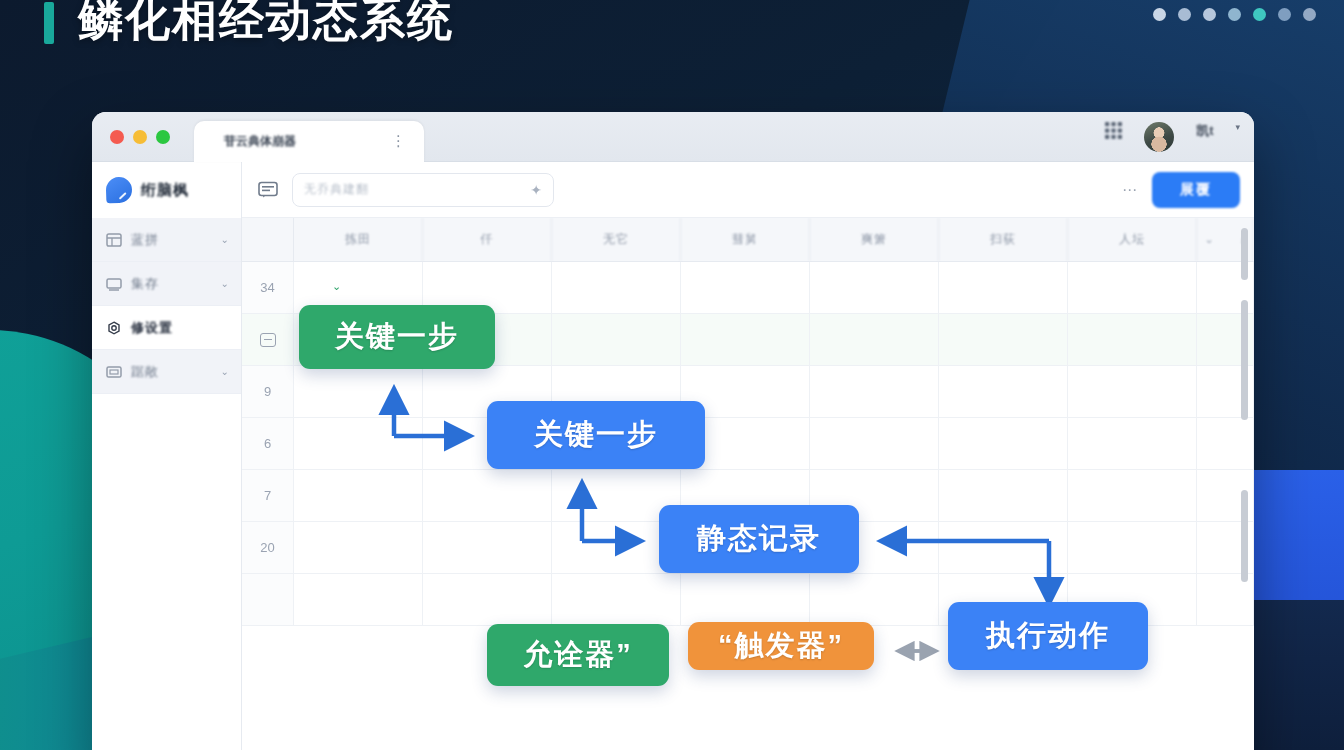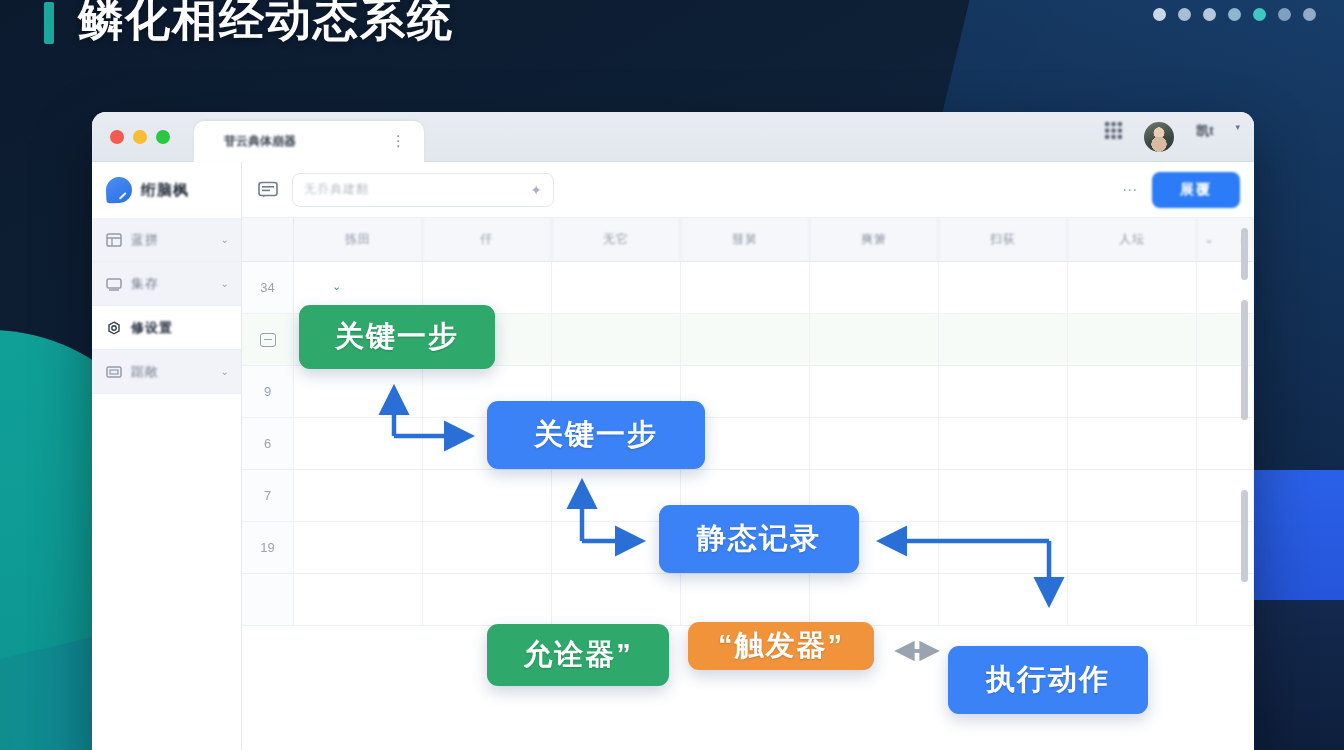--- a/index.html
+++ b/index.html
@@ -397,21 +397,21 @@
               <div class="gcell"></div>
               <div class="gcell"></div>
               <div class="gcell"></div>
               <div class="gcell"></div>
               <div class="gcell"></div>
               <div class="gcell"></div>
               <div class="gcell"></div>
               <div class="gcell last"></div>
             </div>
             <div class="row">
-              <div class="rownum">19</div>
+              <div class="rownum">20</div>
               <div class="gcell"></div>
               <div class="gcell"></div>
               <div class="gcell"></div>
               <div class="gcell"></div>
               <div class="gcell"></div>
               <div class="gcell"></div>
               <div class="gcell"></div>
               <div class="gcell last"></div>
             </div>
             <div class="row">
@@ -468,15 +468,15 @@
       <path d="M899,651 L935,651" stroke="#9aa3b0" stroke-width="3.4" fill="none" marker-end="url(#ahg)"></path>
       <path d="M935,651 L899,651" stroke="#9aa3b0" stroke-width="3.4" fill="none" marker-end="url(#ahg)"></path>
     </g>
   </svg>
   <div id="node-layer">
       <div class="node" style="left: 299px; top: 305px; width: 196px; height: 64px; background: rgb(47, 168, 107);">关键一步</div>
       <div class="node" style="left: 487px; top: 401px; width: 218px; height: 68px; background: rgb(59, 130, 246);">关键一步</div>
       <div class="node" style="left: 659px; top: 505px; width: 200px; height: 68px; background: rgb(59, 130, 246);">静态记录</div>
       <div class="node" style="left: 487px; top: 624px; width: 182px; height: 62px; background: rgb(47, 168, 107);">允诠器”</div>
       <div class="node" style="left: 688px; top: 622px; width: 186px; height: 48px; background: rgb(240, 147, 59);">“触发器”</div>
-      <div class="node" style="left: 948px; top: 646px; width: 200px; height: 68px; background: rgb(59, 130, 246);">执行动作</div>
+      <div class="node" style="left: 948px; top: 602px; width: 200px; height: 68px; background: rgb(59, 130, 246);">执行动作</div>
     </div>
 </div>
 
 </body></html>

